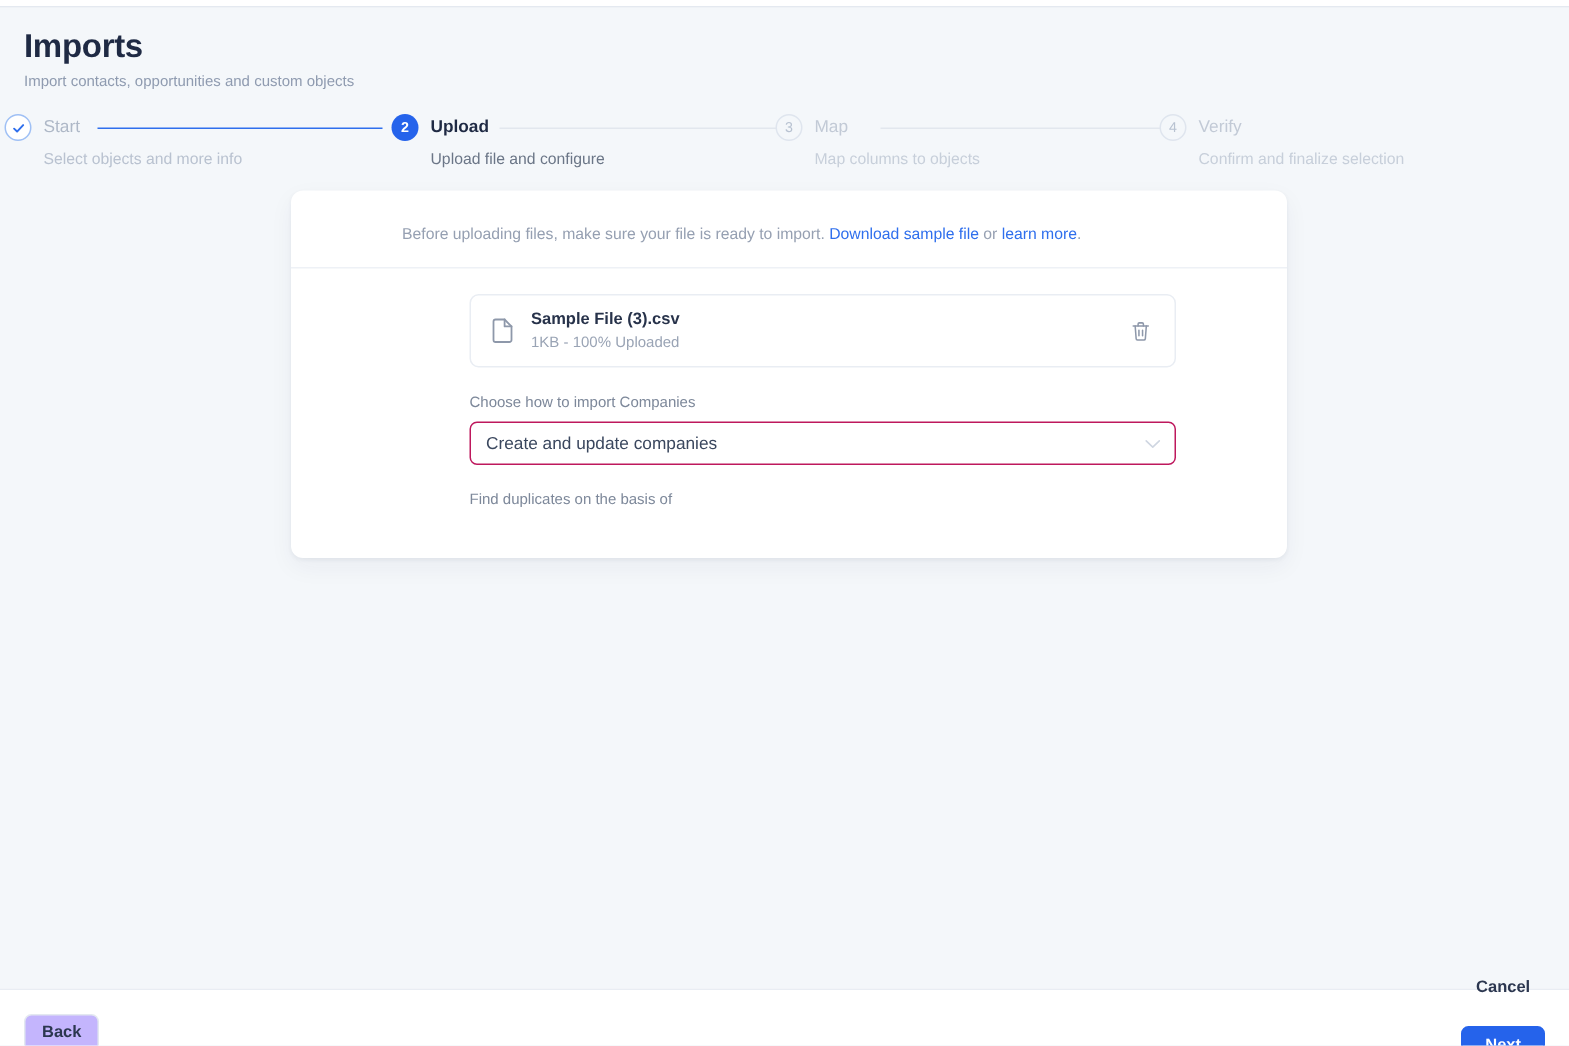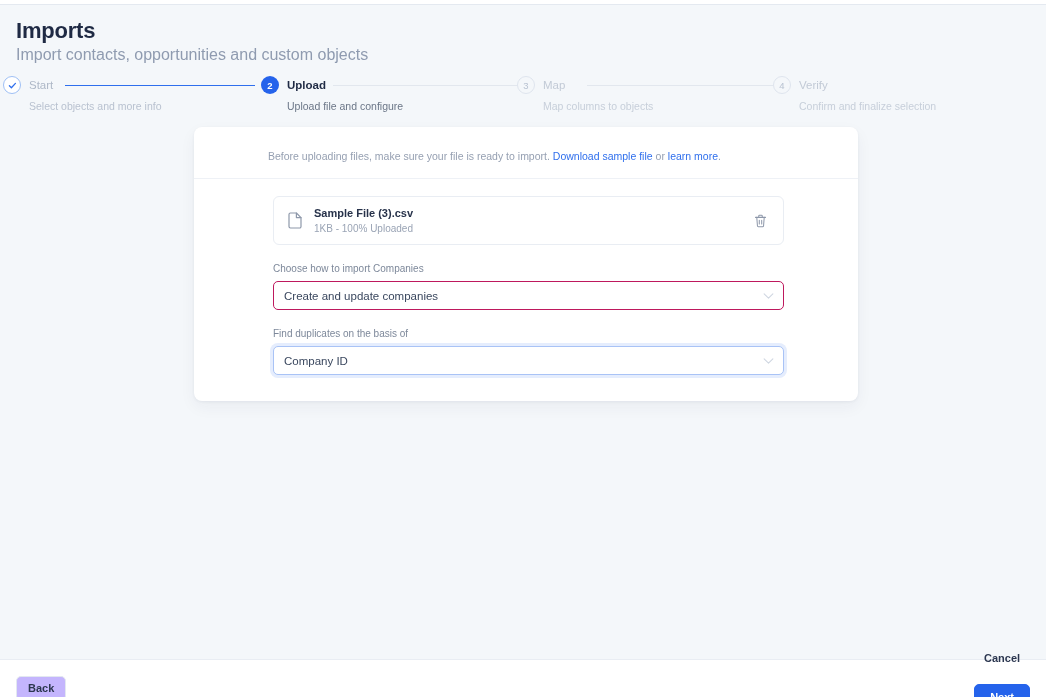--- a/index.html
+++ b/index.html
@@ -29,21 +29,21 @@
   }
   .page-title {
     font-size: 22px;
     font-weight: bold;
     letter-spacing: -0.2px;
     color: #1f2a44;
     margin: 0;
     line-height: 26px;
   }
   .page-sub {
-    font-size: 16px;
+    font-size: 10px;
     color: #8f9bb0;
     margin: 4px 0 0 0;
     line-height: 14px;
   }
 
   
   .stepper {
     position: absolute;
     top: 76px; left: 3px;
     width: 1014px;
@@ -143,21 +143,21 @@
     font-size: 10.5px;
     color: #96a0b2;
     margin: 5px 0 0 0;
     line-height: 14px;
   }
   .card-subtitle a {
     color: #2f6fed;
     text-decoration: none;
   }
   .card-body {
-    padding: 17px 74px 26px 79px;
+    padding: 17px 74px 26px 119px;
   }
 
   
   .file-card {
     border: 1px solid #e9edf3;
     border-radius: 6px;
     height: 49px;
     display: flex;
     align-items: center;
     padding: 0 12px 0 14px;
@@ -363,28 +363,20 @@
         <span class="chev">
           <svg width="11" height="7" viewBox="0 0 12 8" fill="none" stroke="#cfd6e1" stroke-width="1.2" stroke-linecap="round" stroke-linejoin="round">
               <path d="M1 1.6 L6 6.4 L11 1.6"></path>
             </svg>
         </span>
       </div>
     </div>
 
     <div class="field">
       <label class="field-label">Find duplicates on the basis of</label>
-      <div class="select focused">
-        <span>Company ID</span>
-        <span class="chev">
-          <svg width="11" height="7" viewBox="0 0 12 8" fill="none" stroke="#cfd6e1" stroke-width="1.2" stroke-linecap="round" stroke-linejoin="round">
-              <path d="M1 1.6 L6 6.4 L11 1.6"></path>
-            </svg>
-        </span>
-      </div>
     </div>
 
   </div>
 </div>
 
 <div class="footer">
   <button class="btn btn-back">Back</button>
   <div class="footer-right">
     <button class="btn btn-cancel">Cancel</button>
     <button class="btn btn-next">Next</button>

